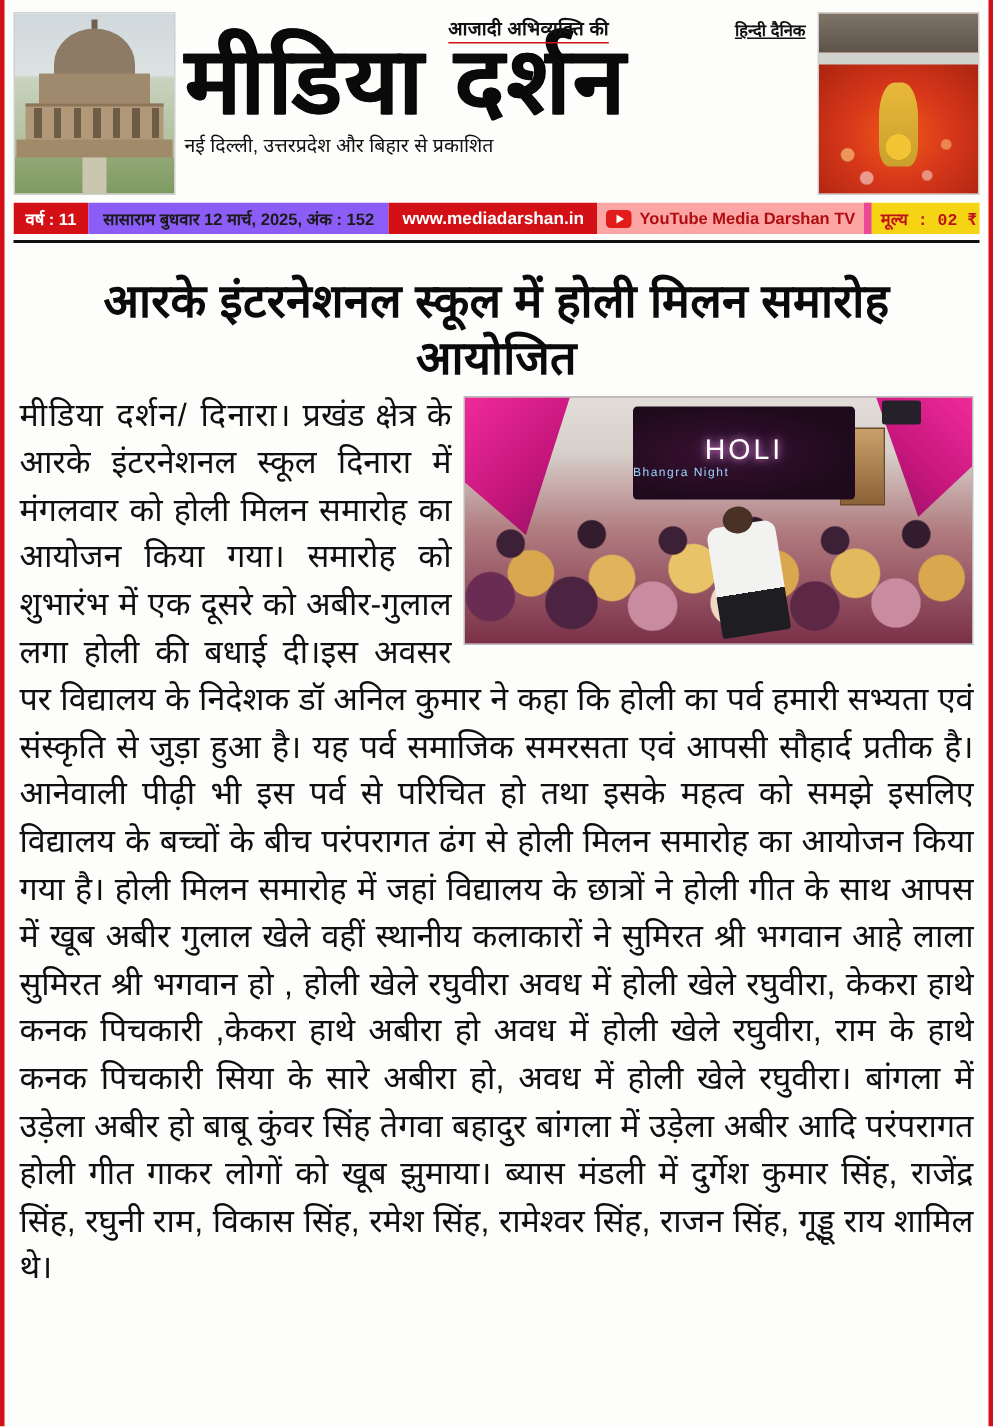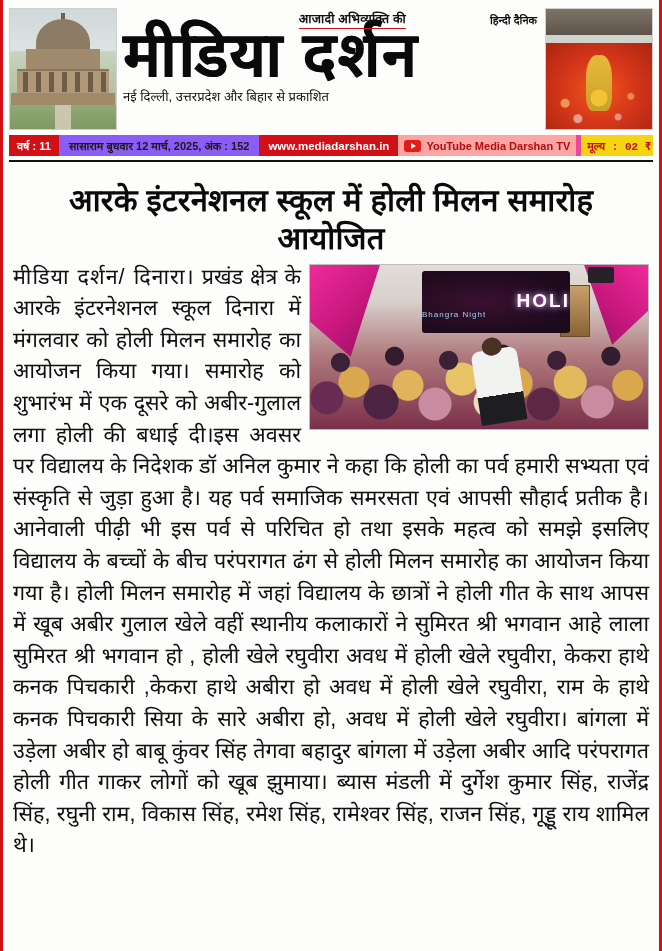--- a/index.html
+++ b/index.html
@@ -153,20 +153,21 @@
     white-space: nowrap;
   }
   .hindi-daily {
     position: absolute;
     right: 2px;
     top: 4px;
     font-size: 11px;
     font-weight: 700;
     color: #111;
     white-space: nowrap;
+    text-decoration: underline;
   }
 
   .logo {
     font-family: "Liberation Sans", sans-serif;
     font-size: 62px;
     line-height: 0.95;
     font-weight: 700;
     color: #0a0a0a;
     letter-spacing: 2px;
     white-space: nowrap;
@@ -321,23 +322,23 @@
     clip-path: polygon(100% 0, 0 0, 44% 100%, 100% 58%);
   }
   .holi .banner {
     position: absolute; left: 112px; top: 6px;
     width: 148px; height: 62px;
     background: radial-gradient(ellipse at 40% 50%, #3a1030 0%, #1d0a1c 75%);
     border-radius: 3px;
   }
   .holi .banner-text {
     position: absolute; left: 0; right: 0; top: 16px;
-    text-align: right;
+    text-align: center;
     font-size: 19px;
-    font-weight: 700;
+    font-weight: 400;
     letter-spacing: 2px;
     color: #ffffff;
     text-shadow: 0 0 5px rgba(255,120,200,.9), 0 0 10px rgba(120,180,255,.7);
   }
   .holi .banner-sub {
     position: absolute; left: 0; right: 0; top: 38px;
     text-align: left;
     font-size: 8px;
     color: #9ad4ff;
     letter-spacing: 1px;

